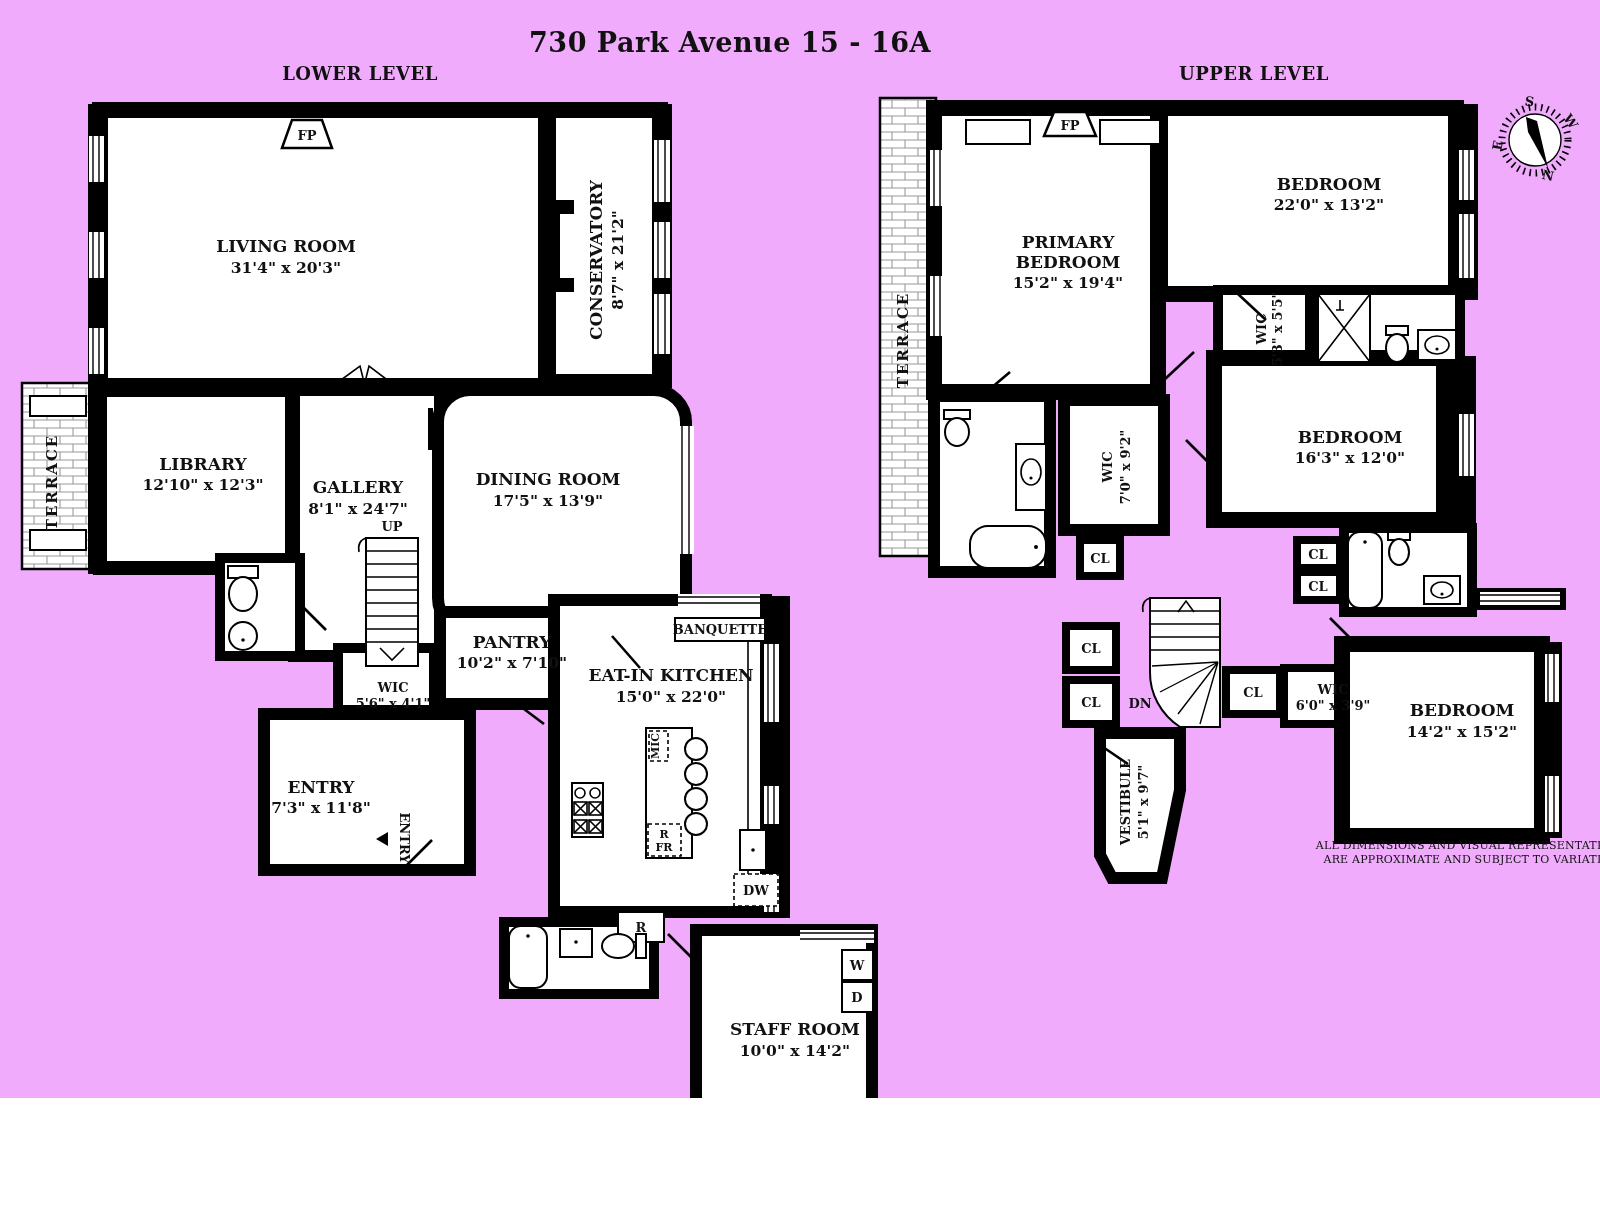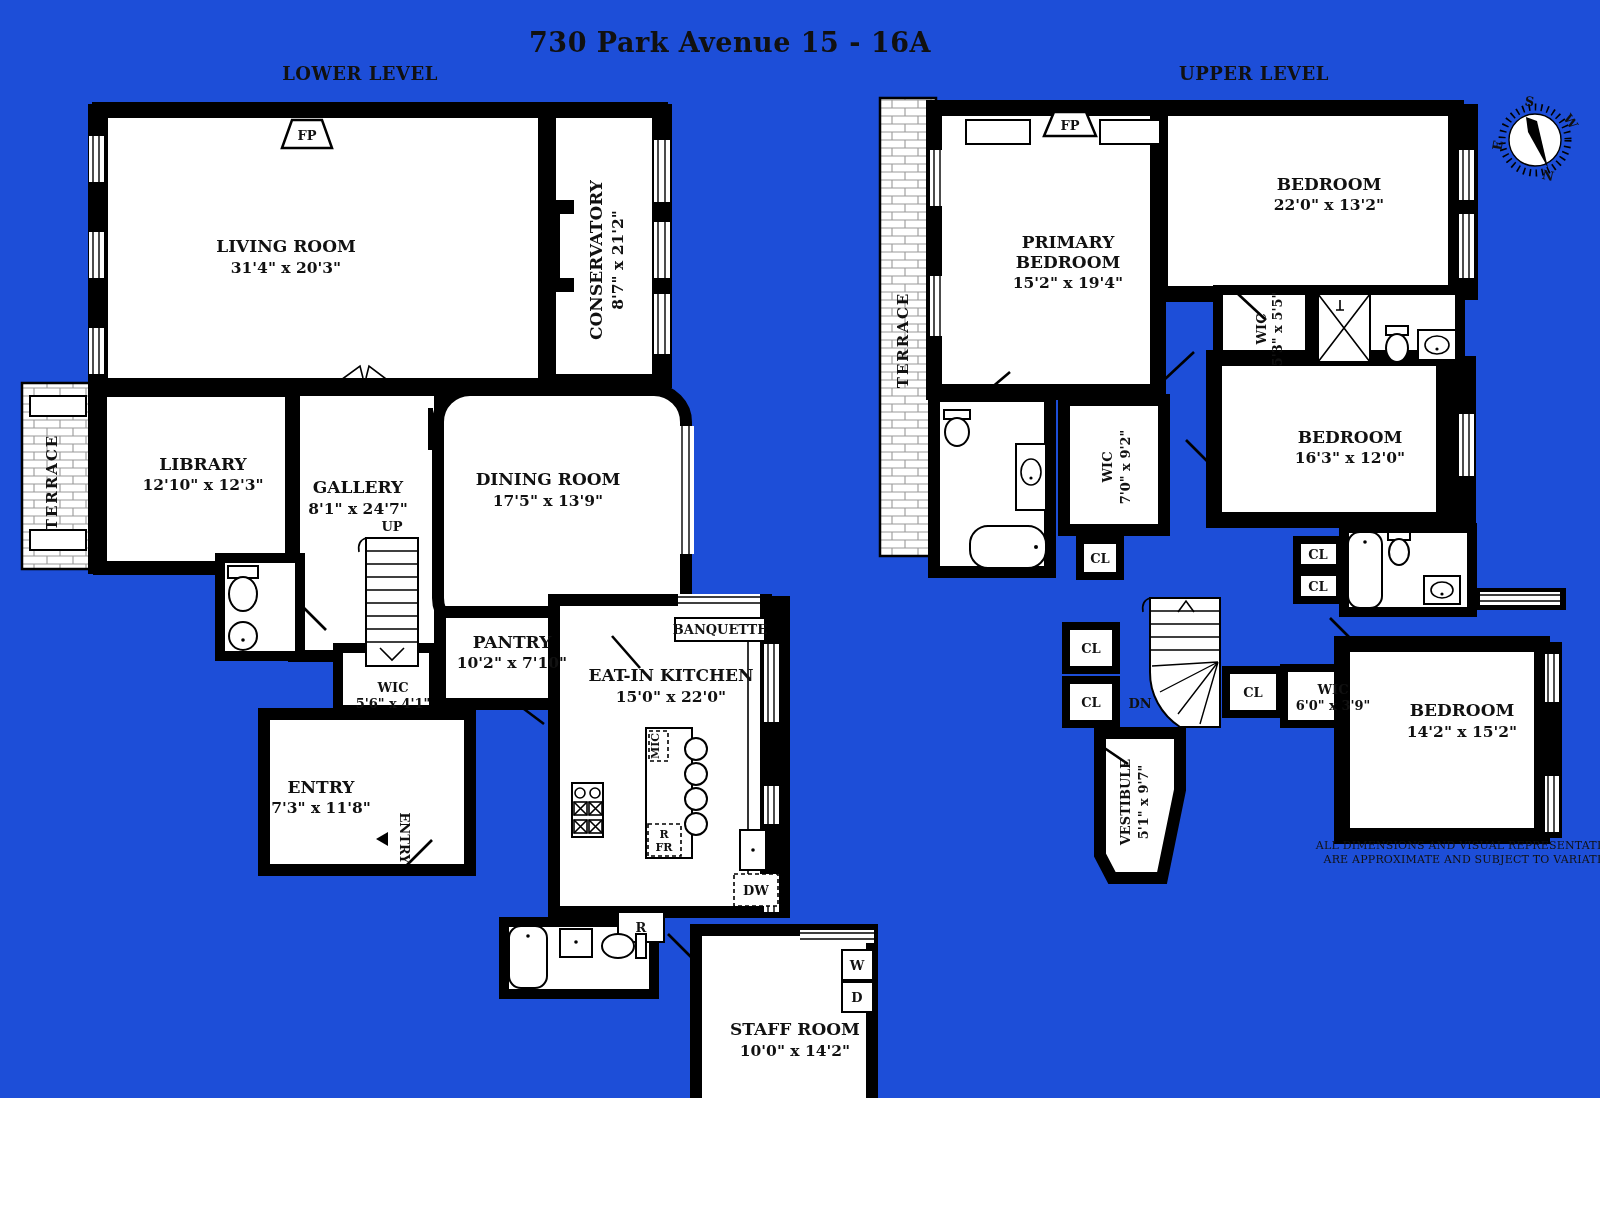--- a/index.html
+++ b/index.html
@@ -1,16 +1,16 @@
 <!DOCTYPE html>
 <html><head>
 <meta charset="utf-8">
 <style>
   html,body{margin:0;padding:0;background:#fff;}
-  .stage{position:relative;width:1600px;height:1098px;background:#1d4ed8;overflow:hidden;}
+  .stage{position:relative;width:1600px;height:1098px;background:#f0abfc;overflow:hidden;}
   svg{display:block;}
   text{fill:#111;text-anchor:middle;}
   .ttl{font:bold 27px "DejaVu Serif",serif;letter-spacing:.5px;}
   .lvl{font:bold 18px "DejaVu Serif",serif;letter-spacing:.5px;}
   .rn{font:bold 17px "DejaVu Serif",serif;}
   .rd{font:bold 15.5px "DejaVu Serif",serif;}
   .sm{font:bold 13px "DejaVu Serif",serif;}
   .xs{font:bold 11px "DejaVu Serif",serif;}
   .terr{font:bold 15px "DejaVu Serif",serif;letter-spacing:2px;}
   .disc{font:11px "DejaVu Serif",serif;letter-spacing:.2px;}

